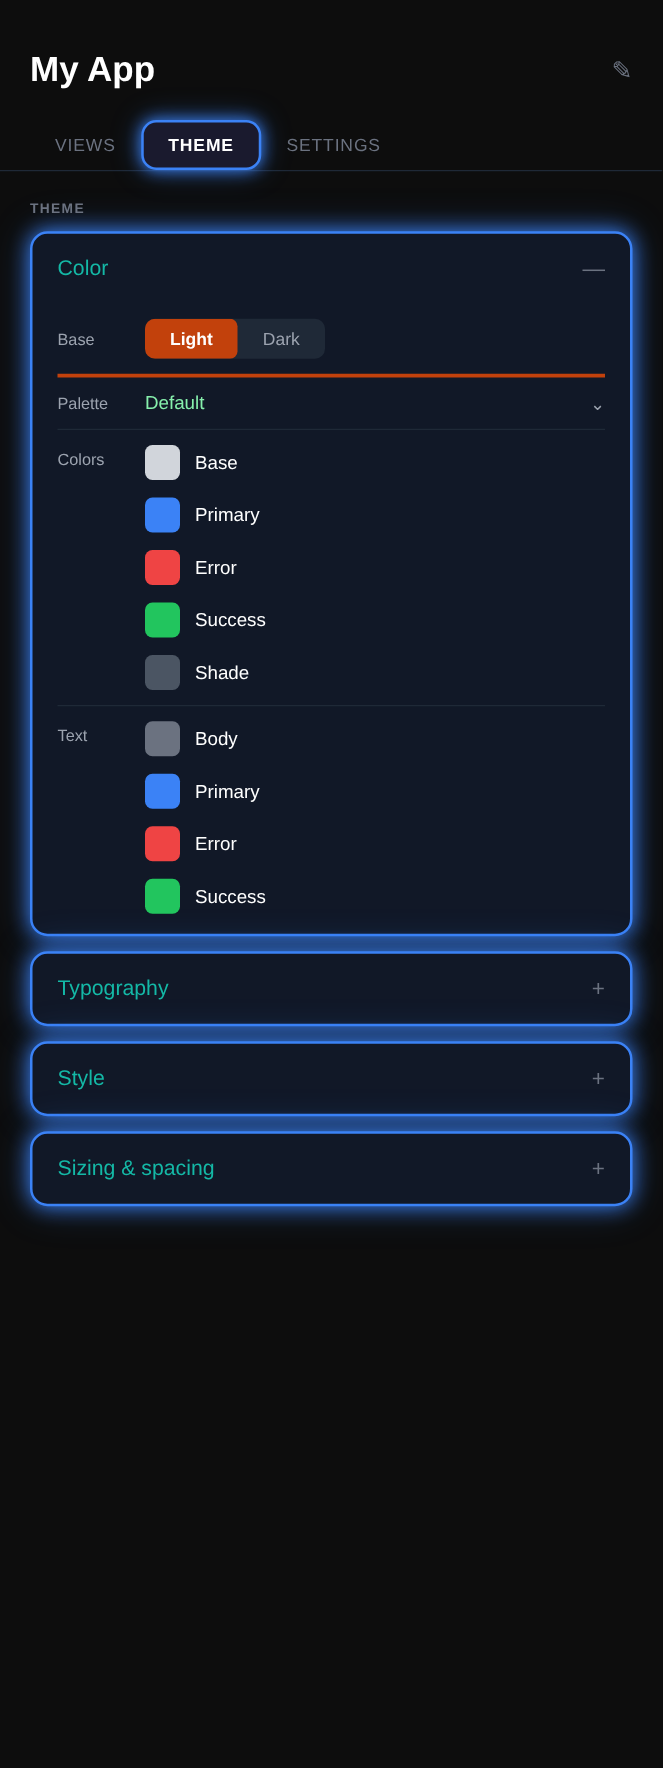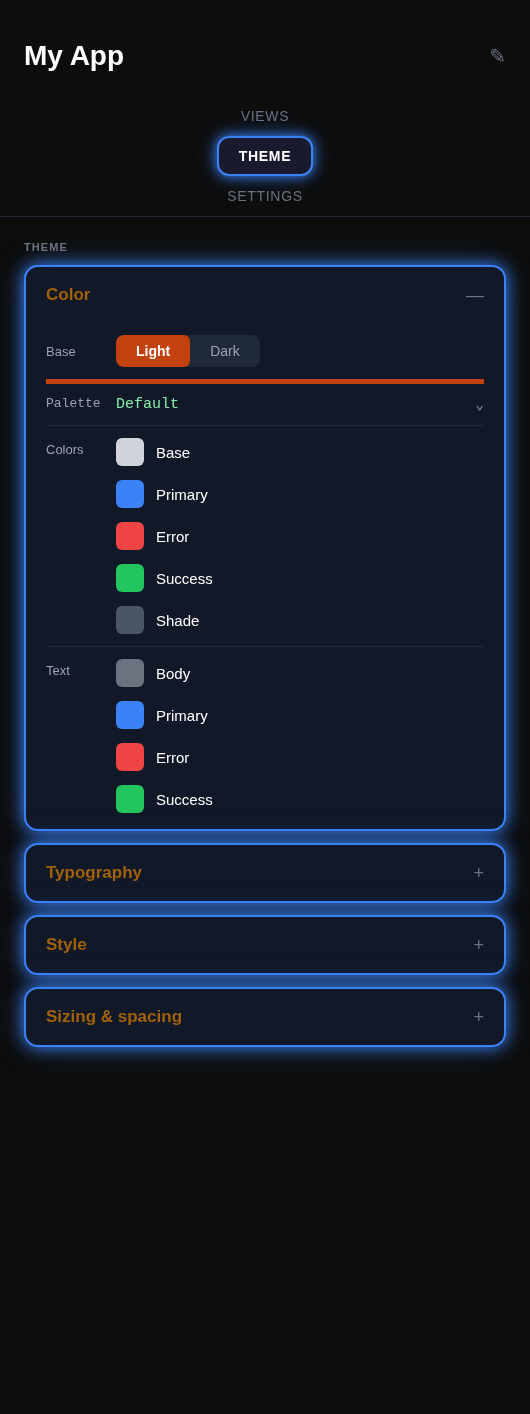--- a/index.html
+++ b/index.html
@@ -42,21 +42,20 @@
       font-size: 20px;
     }
 
     
     .tabs-container {
       display: flex;
       align-items: center;
       padding: 8px 24px 0 24px;
       border-bottom: 1px solid #1f2937;
       gap: 0;
-      flex-direction: column;
     }
 
     .tab {
       padding: 12px 20px;
       font-size: 14px;
       font-weight: 500;
       color: #6b7280;
       cursor: pointer;
       letter-spacing: 0.05em;
     }
@@ -102,22 +101,22 @@
     .panel-header {
       display: flex;
       justify-content: space-between;
       align-items: center;
       padding: 18px 20px;
       cursor: pointer;
     }
 
     .panel-title {
       font-size: 17px;
-      font-weight: 700;
-      color: #a16207;
+      font-weight: 400;
+      color: #14b8a6;
     }
 
     .panel-icon {
       color: #6b7280;
       font-size: 18px;
       line-height: 1;
     }
 
     
     .panel-content {
@@ -171,24 +170,23 @@
       font-weight: 600;
     }
 
     .mode-btn.inactive {
       color: #9ca3af;
     }
 
     
     .palette-row {
       display: flex;
-      align-items: flex-start;
+      align-items: center;
       padding: 12px 0;
-      border-top: 5px solid #c2410c;
-      font-family: Liberation Mono, monospace;
+      border-top: 3px solid #c2410c;
     }
 
     .palette-select {
       flex: 1;
       display: flex;
       justify-content: space-between;
       align-items: center;
       cursor: pointer;
       padding-left: 0;
     }

